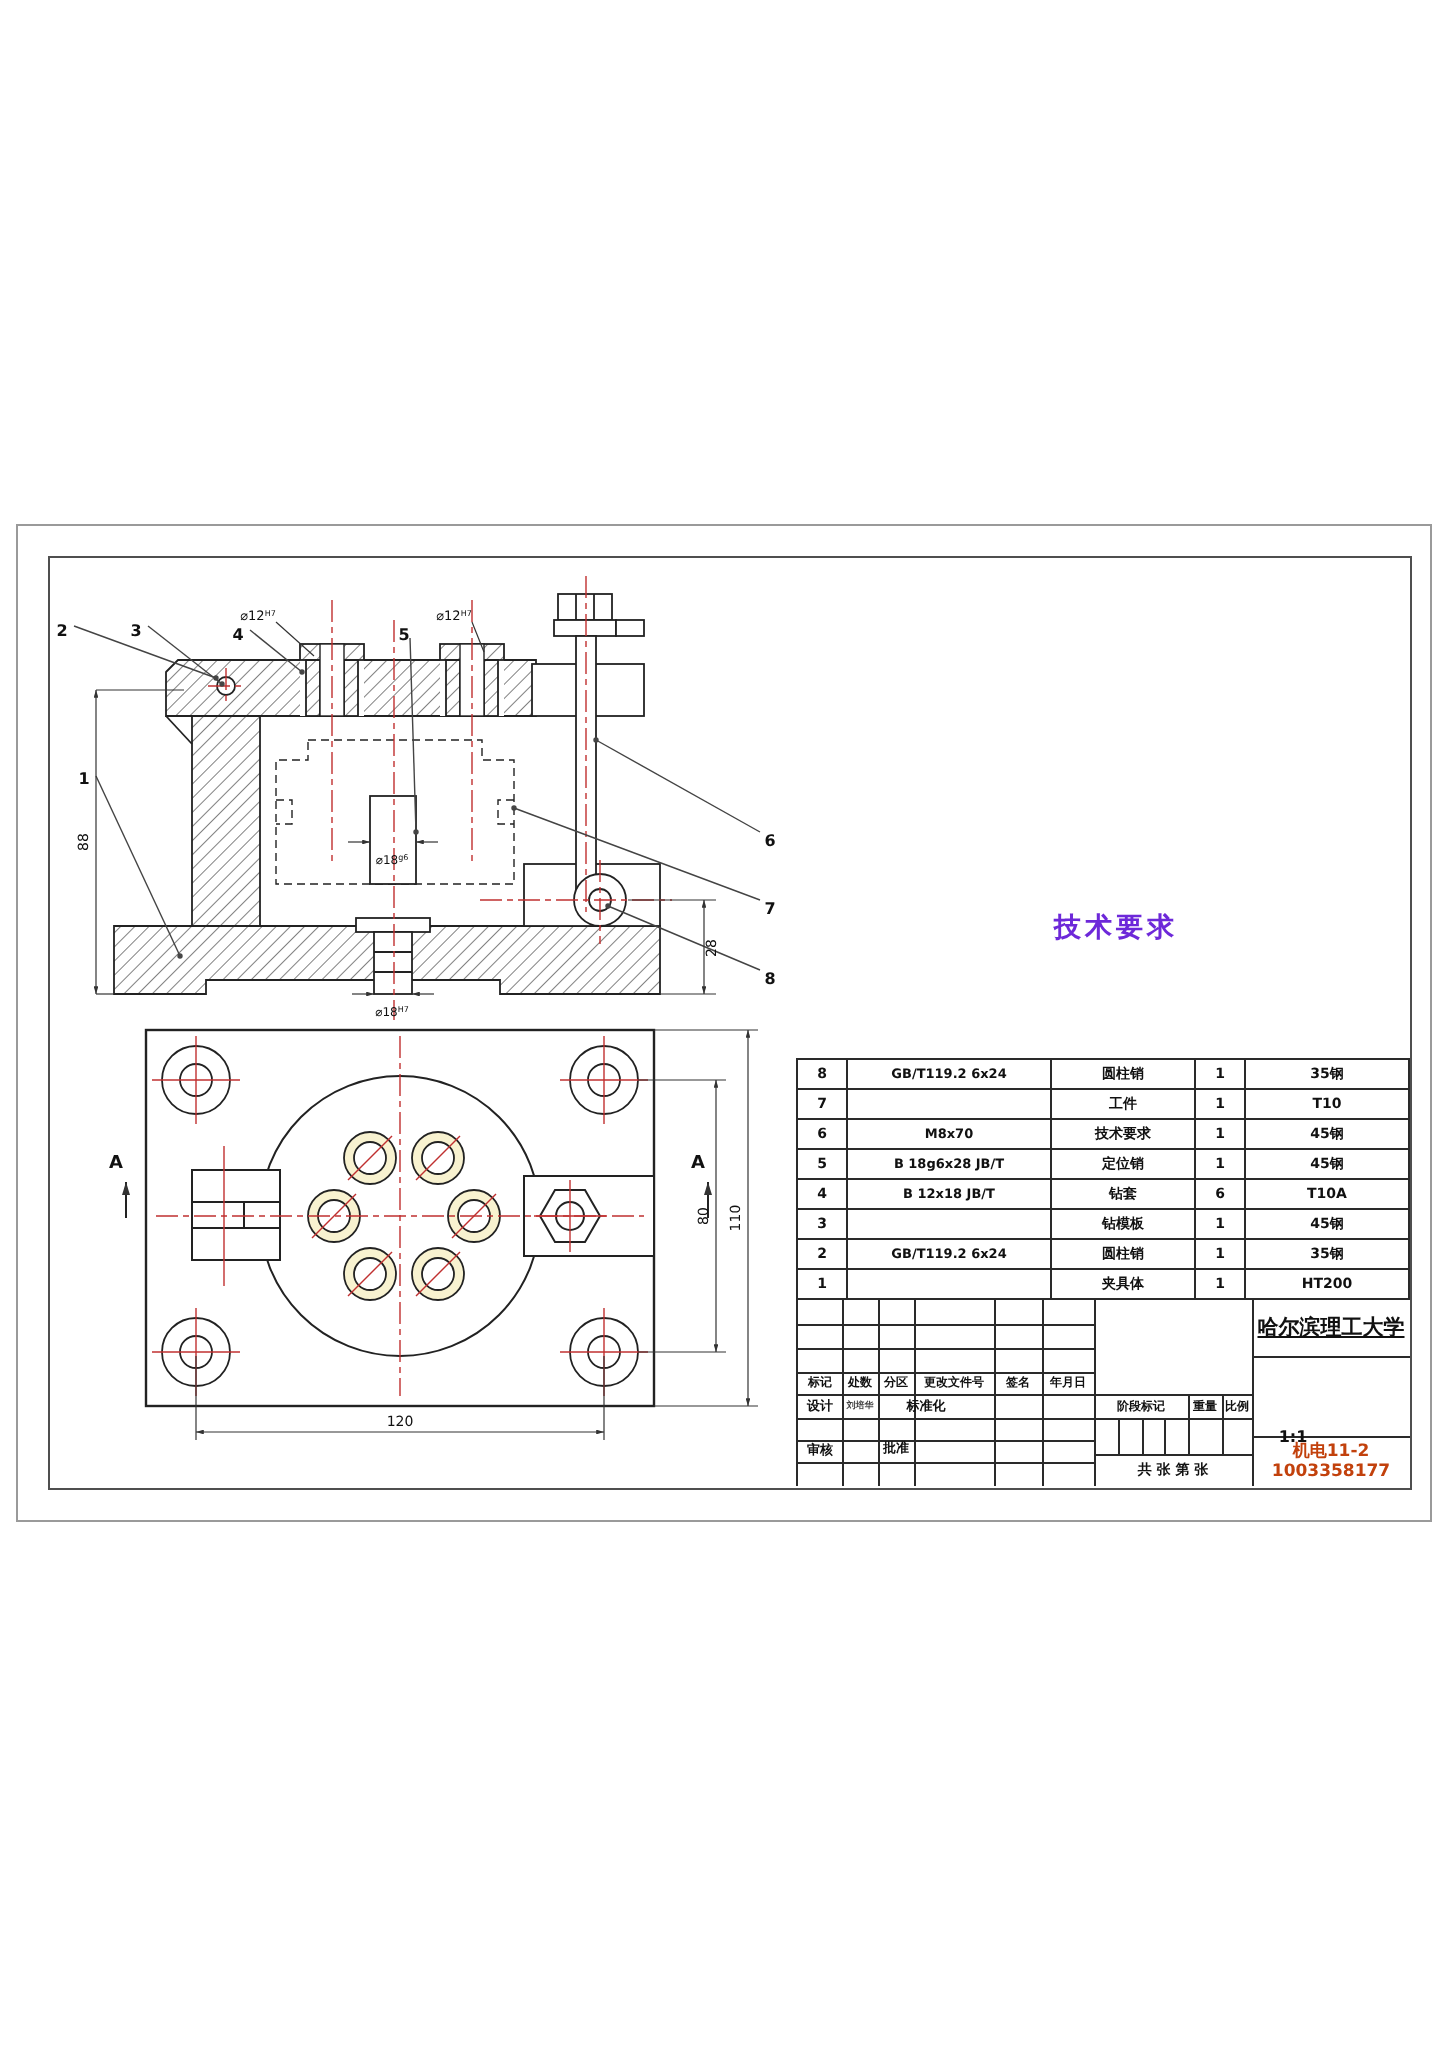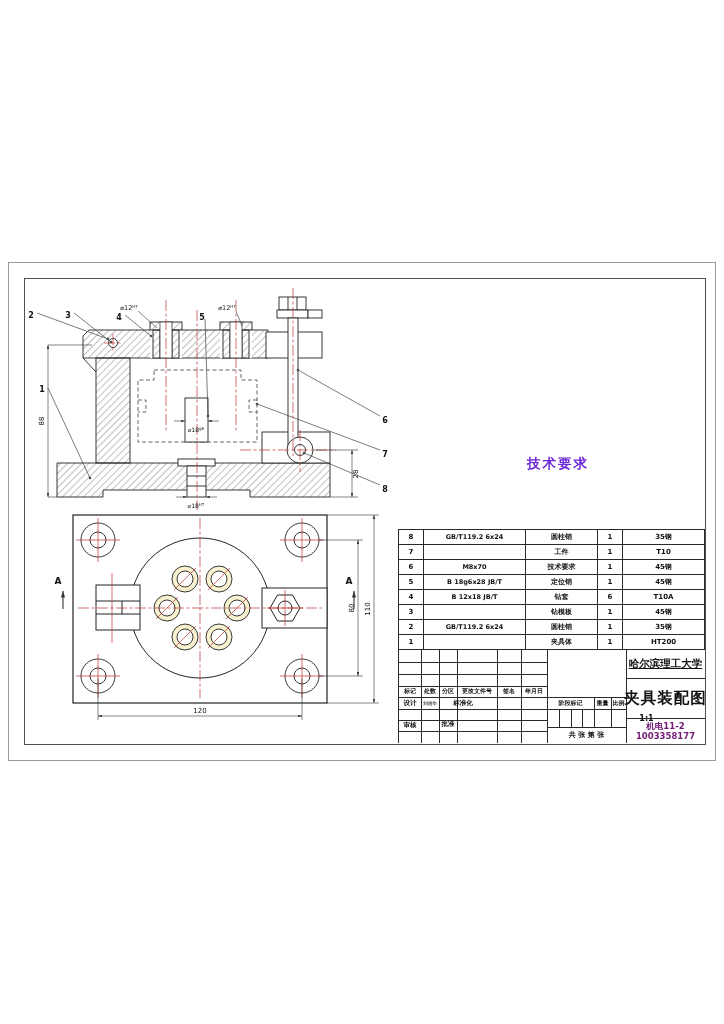--- a/index.html
+++ b/index.html
@@ -359,18 +359,17 @@
   <div class="tb-text" style="left:0;top:70px;width:22px;height:11px;font-size:6.5px;">审核</div>
   <div class="tb-text" style="left:40px;top:68px;width:18px;height:12px;font-size:6.5px;">批准</div>
 
   <div class="tb-text" style="left:148px;top:47px;width:47px;height:12px;font-size:6px;">阶段标记</div>
   <div class="tb-text" style="left:195px;top:47px;width:17px;height:12px;font-size:6px;">重量</div>
   <div class="tb-text" style="left:212px;top:47px;width:15px;height:12px;font-size:6px;">比例</div>
   <div class="tb-text" style="left:212px;top:59px;width:15px;height:18px;font-size:8px;padding-left:28px;">1:1</div>
   <div class="tb-text" style="left:148px;top:77px;width:79px;height:16px;font-size:7px;">共  张  第  张</div>
 
   <div class="tb-text" style="left:227px;top:0;width:79px;height:28px;font-size:10.5px;text-decoration:underline;">哈尔滨理工大学</div>
-  <div class="tb-text" style="left:227px;top:28px;width:79px;height:40px;font-size:15.5px;letter-spacing:1px;">夹具装配图</div>
-  <div class="abs" style="left:227px;top:68px;width:79px;height:39px;text-align:center;font-weight:bold;color:#701a75;padding-top:3px;box-sizing:border-box;">
+  <div class="abs" style="left:227px;top:68px;width:79px;height:39px;text-align:center;font-weight:bold;color:#c2410c;padding-top:3px;box-sizing:border-box;">
     <div style="font-size:8.5px;line-height:10px;">机电11-2</div>
     <div style="font-size:8.5px;line-height:10px;">1003358177</div>
   </div>
 </div>
 
 </body></html>

